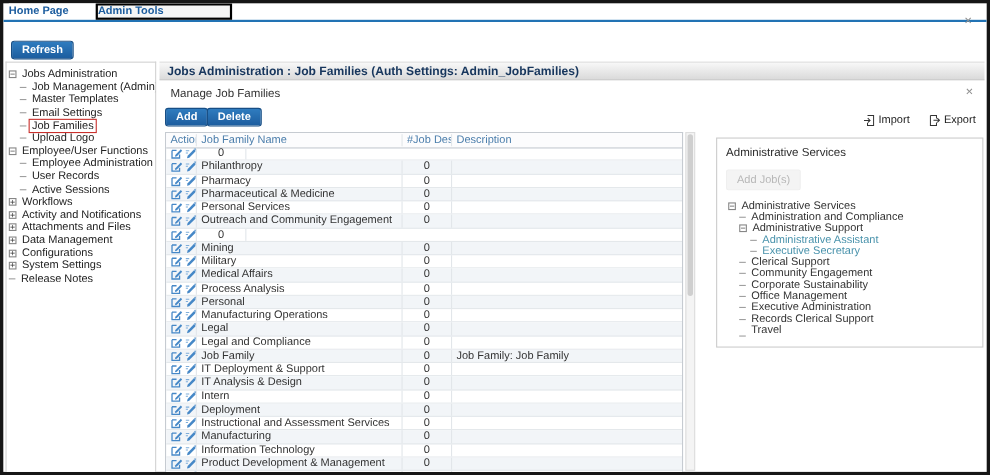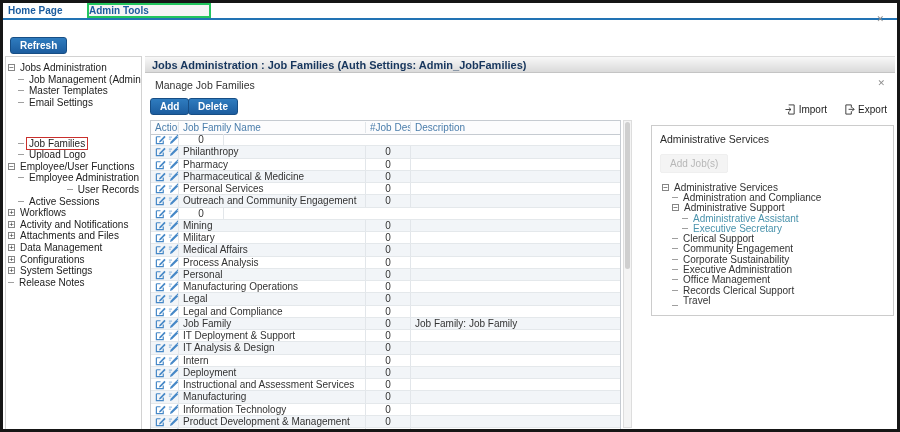--- a/index.html
+++ b/index.html
@@ -1,21 +1,21 @@
 <!DOCTYPE html>
 <html><head>
 <meta charset="utf-8">
 <style>
   html,body{margin:0;padding:0;background:#fff;font-family:"Liberation Sans",sans-serif;}
   .screen{position:relative;width:900px;height:432px;box-sizing:border-box;border:3px solid #161616;background:#fff;overflow:hidden;}
 
   
   .tab{position:absolute;top:0;height:15px;line-height:15px;text-align:left;font-size:10px;font-weight:bold;color:#1b5c9e;background:#fff;cursor:pointer;box-sizing:border-box;}
   .tab-home{left:5px;width:80px;border-right:1px solid #e4e4e4;}
-  .tab-admin{left:84px;width:124px;background:#f5f5f5;border:2px solid #22c55e;line-height:11px;z-index:4;}
+  .tab-admin{left:84px;width:124px;background:#f5f5f5;border:2px solid #000000;line-height:11px;z-index:4;}
   .blueline{position:absolute;top:15px;left:0;right:0;height:2px;background:#2273b4;}
   .winclose{position:absolute;top:11px;right:13px;font-size:9px;color:#8f8f8f;cursor:pointer;z-index:5;}
 
   
   .btn{position:absolute;background:linear-gradient(#2f7cbf,#1c5d9f);color:#fff;font-weight:bold;font-size:10px;border:1px solid #174e85;border-radius:3px;padding:2px 9px;cursor:pointer;font-family:inherit;line-height:11px;}
   .btn-refresh{left:7px;top:34px;}
   .btn-add{left:147px;top:95px;}
   .btn-del{left:185px;top:95px;}
 
   
@@ -90,41 +90,41 @@
   <div class="titem" style="padding-left: 12px;">
     <span class="texp tick"></span>
     <span class="tlabel">Master Templates</span>
   </div>
 
   <div class="titem" style="padding-left: 12px;">
     <span class="texp tick"></span>
     <span class="tlabel">Email Settings</span>
   </div>
 
-  <div class="titem" style="padding-left: 12px; margin-top: 29px;">
+  <div class="titem" style="padding-left: 12px;">
     <span class="texp tick"></span>
     <span class="tlabel hl">Job Families</span>
   </div>
 
   <div class="titem" style="padding-left: 12px;">
     <span class="texp tick"></span>
     <span class="tlabel">Upload Logo</span>
   </div>
 
   <div class="titem" style="padding-left: 2px;">
     <span class="texp">−</span>
     <span class="tlabel">Employee/User Functions</span>
   </div>
 
   <div class="titem" style="padding-left: 12px;">
     <span class="texp tick"></span>
     <span class="tlabel">Employee Administration</span>
   </div>
 
-  <div class="titem" style="padding-left: 12px; justify-content: flex-end;">
+  <div class="titem" style="padding-left: 12px;">
     <span class="texp tick"></span>
     <span class="tlabel">User Records</span>
   </div>
 
   <div class="titem" style="padding-left: 12px;">
     <span class="texp tick"></span>
     <span class="tlabel">Active Sessions</span>
   </div>
 
   <div class="titem" style="padding-left: 2px;">
@@ -662,30 +662,30 @@
     <span class="tlabel">Community Engagement</span>
   </div>
 
   <div class="titem" style="padding-left: 12px;">
     <span class="texp tick"></span>
     <span class="tlabel">Corporate Sustainability</span>
   </div>
 
   <div class="titem" style="padding-left: 12px;">
     <span class="texp tick"></span>
+    <span class="tlabel">Office Management</span>
+  </div>
+
+  <div class="titem" style="padding-left: 12px;">
+    <span class="texp tick"></span>
     <span class="tlabel">Executive Administration</span>
   </div>
 
   <div class="titem" style="padding-left: 12px;">
     <span class="texp tick"></span>
-    <span class="tlabel">Office Management</span>
-  </div>
-
-  <div class="titem" style="padding-left: 12px;">
-    <span class="texp tick"></span>
     <span class="tlabel">Records Clerical Support</span>
   </div>
 
   <div class="titem" style="padding-left: 12px; align-items: flex-end;">
     <span class="texp tick"></span>
     <span class="tlabel">Travel</span>
   </div>
 </div>
   </div>
 

